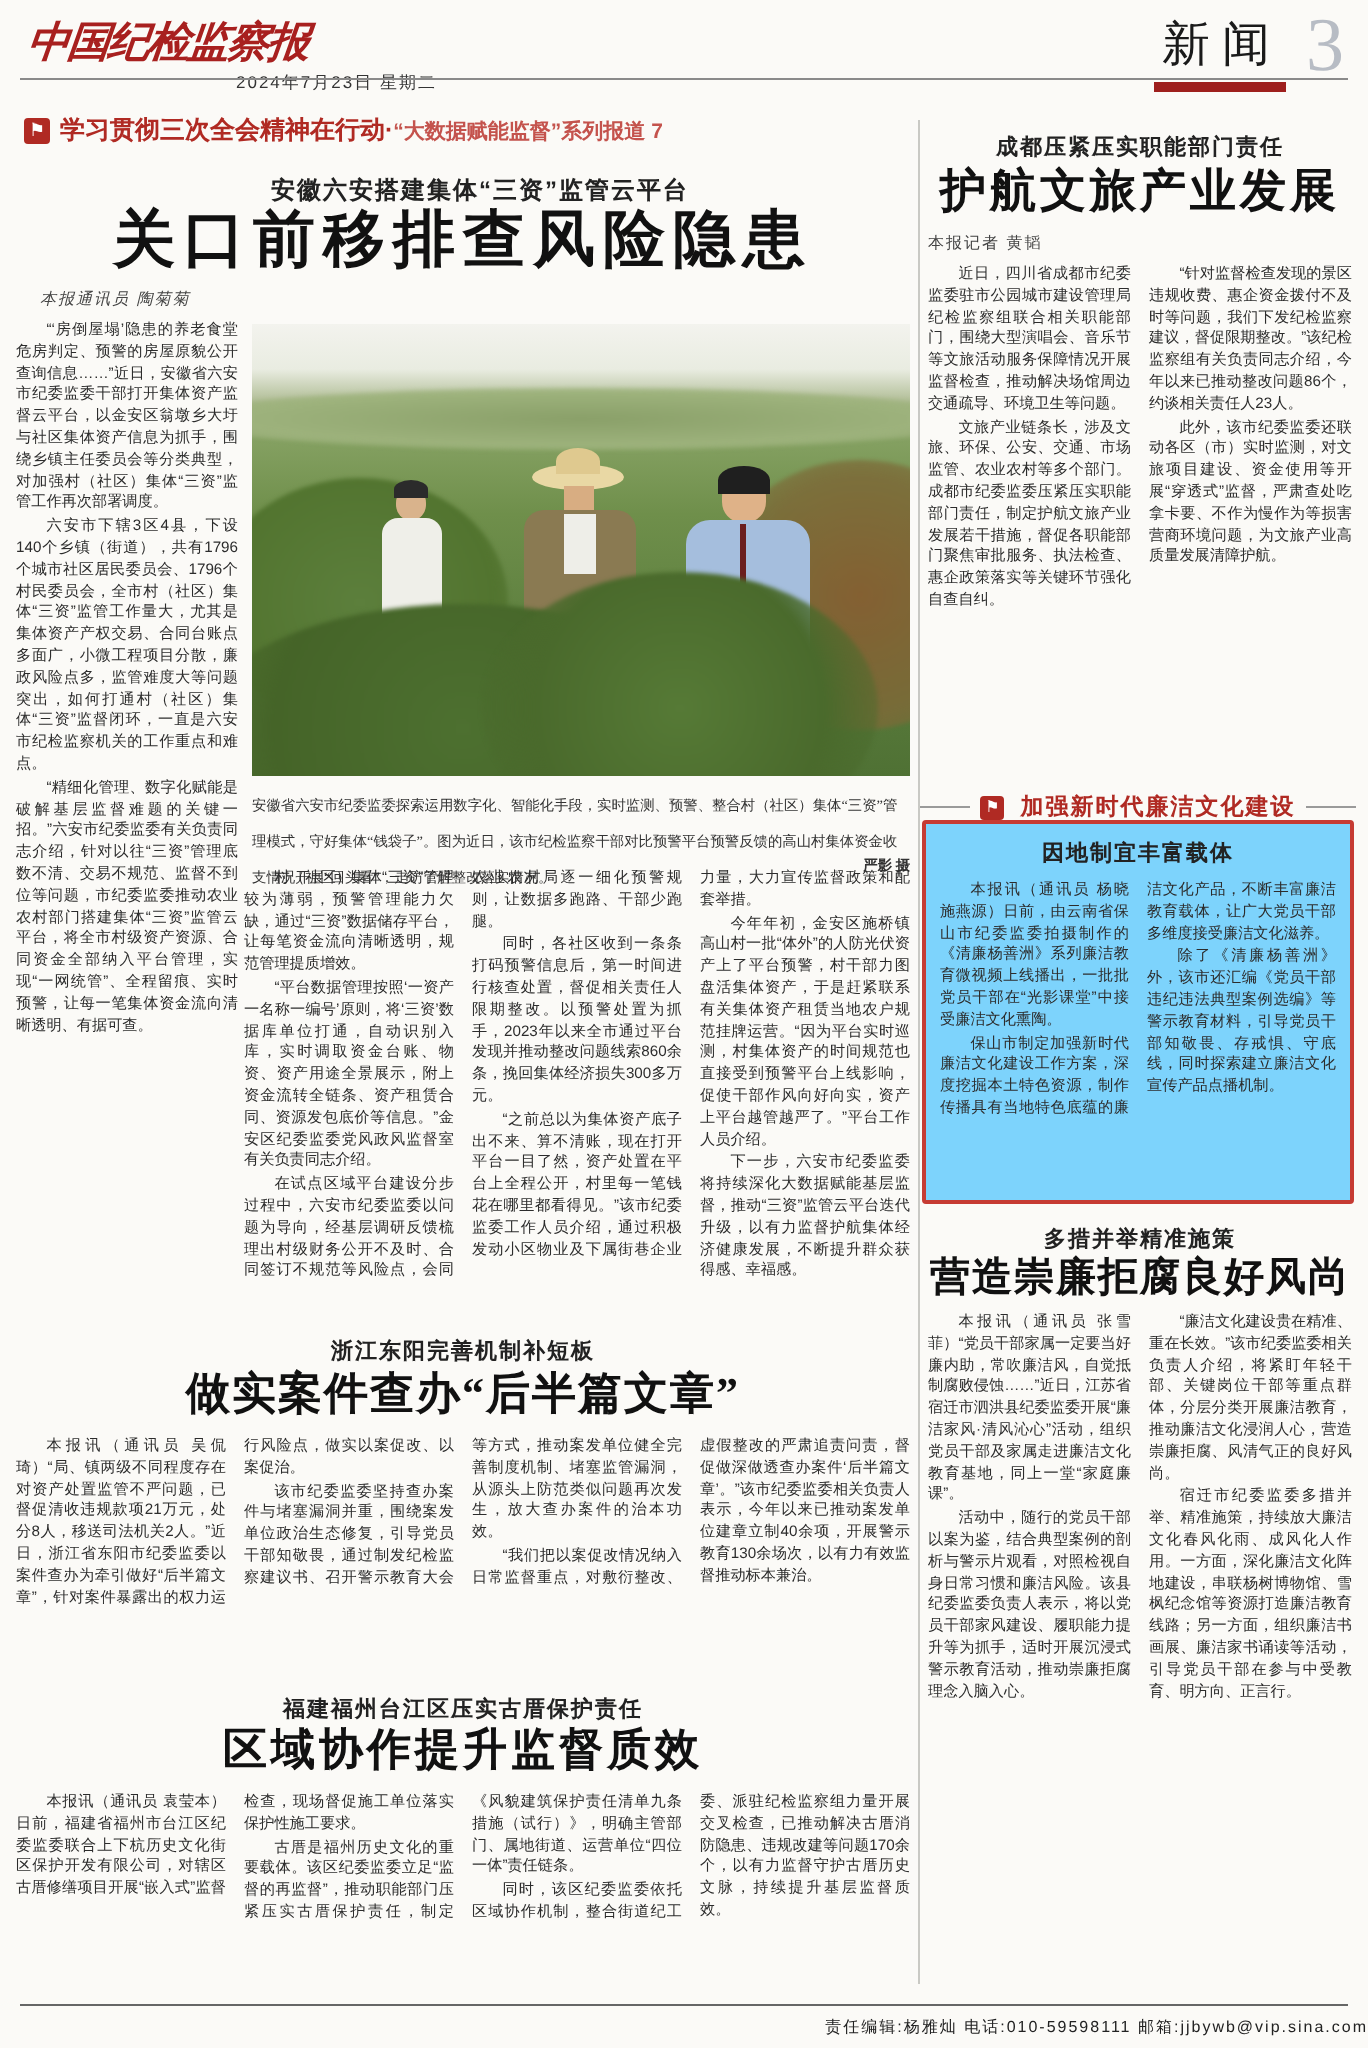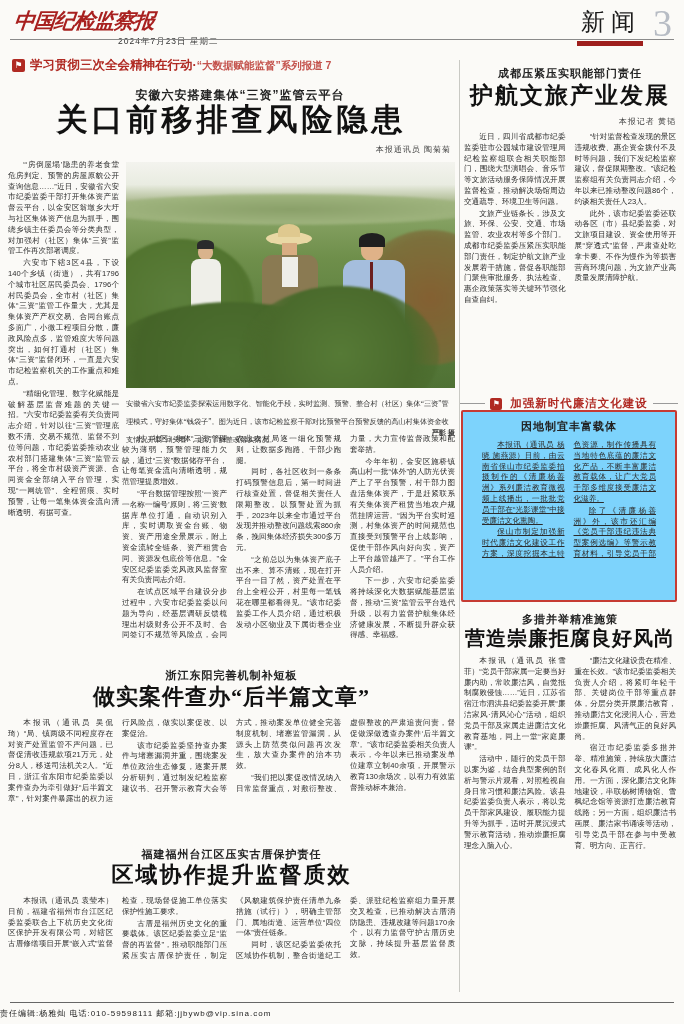--- a/index.html
+++ b/index.html
@@ -30,21 +30,21 @@
   .flag-icon {
     width:13px; height:13px; background:#b02a23; border-radius:2px; color:#fff;
     font-size:9px; line-height:13px; text-align:center; margin-right:5px; flex:0 0 auto;
   }
   .series-bold { font-size:12.5px; font-weight:bold; color:#b02a23; }
   .series-light { font-size:10.5px; color:#c4534d; font-weight:bold; }
 
   
   .kicker { font-size:12px; font-weight:bold; color:#222; text-align:center; letter-spacing:1px; }
   .headline { font-family:"Liberation Serif", serif; font-weight:bold; color:#111; text-align:center; }
-  .byline { font-size:8px; color:#444; text-align:right; letter-spacing:1px; }
+  .byline { font-size:8px; color:#444; text-align:left; letter-spacing:1px; }
 
   
   .bodytext { font-size:7.6px; line-height:10.8px; text-align:justify; color:#2c2c2c; overflow:hidden; }
   .bodytext p { text-indent:2em; margin-bottom:1px; }
   .c2 { column-count:2; column-gap:9px; }
   .c3 { column-count:3; column-gap:9px; }
   .c4 { column-count:4; column-gap:9px; }
 
   
   .photo {
@@ -62,42 +62,42 @@
   .sep-banner .line { flex:1; height:1px; background:#9a9a9a; }
   .sep-banner .txt { font-size:11.5px; font-weight:bold; color:#b02a23; margin:0 5px; letter-spacing:1px; }
 
   .caption { font-family:"Liberation Serif", serif; font-size:7.2px; line-height:10px; color:#333; text-align:justify; }
   .credit { font-weight:bold; }
 
   .vrule { background:#c9c9c4; width:1px; }
 
   
   .foot-rule { left:10px; top:1002px; width:664px; height:1px; background:#666; }
-  .footer-text { left:0; top:1008px; width:684px; text-align:left; font-size:8px; color:#222; letter-spacing:1px; }
+  .footer-text { left:0; top:1008px; width:684px; text-align:right; font-size:8px; color:#222; letter-spacing:1px; }
 </style>
 </head>
 <body>
 
 <div class="abs masthead">中国纪检监察报</div>
 <div class="abs head-date">2024年7月23日  星期二</div>
 <div class="abs head-rule"></div>
 <div class="abs section-wrap">
   <div class="section-name">新闻</div>
   <div class="page-num">3</div>
 </div>
 
 <div class="abs series">
   <div class="flag-icon">⚑</div>
   <span class="series-bold">学习贯彻三次全会精神在行动·</span>
   <span class="series-light">“大数据赋能监督”系列报道 7</span>
 </div>
 
 <div class="abs kicker" style="left:40px; top:87px; width:400px;">安徽六安搭建集体“三资”监管云平台</div>
 <div class="abs headline" style="left:8px; top:99px; width:447px; font-size:31px; letter-spacing:4px;">关口前移排查风险隐患</div>
-<div class="abs byline" style="left:4px; top:144px; width:447px;">本报通讯员 陶菊菊</div>
+<div class="abs byline" style="left:20px; top:144px; width:447px;font-style:italic;">本报通讯员 陶菊菊</div>
 
 <div class="abs bodytext" style="left:8px; top:160px; width:111px; height:498px;">
     <p>“‘房倒屋塌’隐患的养老食堂危房判定、预警的房屋原貌公开查询信息……”近日，安徽省六安市纪委监委干部打开集体资产监督云平台，以金安区翁墩乡大圩与社区集体资产信息为抓手，围绕乡镇主任委员会等分类典型，对加强村（社区）集体“三资”监管工作再次部署调度。</p>
     <p>六安市下辖3区4县，下设140个乡镇（街道），共有1796个城市社区居民委员会、1796个村民委员会，全市村（社区）集体“三资”监管工作量大，尤其是集体资产产权交易、合同台账点多面广，小微工程项目分散，廉政风险点多，监管难度大等问题突出，如何打通村（社区）集体“三资”监督闭环，一直是六安市纪检监察机关的工作重点和难点。</p>
     <p>“精细化管理、数字化赋能是破解基层监督难题的关键一招。”六安市纪委监委有关负责同志介绍，针对以往“三资”管理底数不清、交易不规范、监督不到位等问题，市纪委监委推动农业农村部门搭建集体“三资”监管云平台，将全市村级资产资源、合同资金全部纳入平台管理，实现“一网统管”、全程留痕、实时预警，让每一笔集体资金流向清晰透明、有据可查。</p>
   </div>
 
 <div class="abs photo">
   <div class="ph blob" style="left:-10%; top:14%; width:120%; height:14%; background:radial-gradient(ellipse at 50% 50%, #8aa069 0%, #9db27c 60%, transparent 100%);"></div>
   <div class="ph blob" style="left:-6%; top:34%; width:45%; height:55%; background:radial-gradient(circle, #5c7f3c 0%, #52742f 70%, transparent 100%);"></div>
@@ -140,54 +140,54 @@
     <p>同时，各社区收到一条条打码预警信息后，第一时间进行核查处置，督促相关责任人限期整改。以预警处置为抓手，2023年以来全市通过平台发现并推动整改问题线索860余条，挽回集体经济损失300多万元。</p>
     <p>“之前总以为集体资产底子出不来、算不清账，现在打开平台一目了然，资产处置在平台上全程公开，村里每一笔钱花在哪里都看得见。”该市纪委监委工作人员介绍，通过积极发动小区物业及下属街巷企业力量，大力宣传监督政策和配套举措。</p>
     <p>今年年初，金安区施桥镇高山村一批“体外”的人防光伏资产上了平台预警，村干部力图盘活集体资产，于是赶紧联系有关集体资产租赁当地农户规范挂牌运营。“因为平台实时巡测，村集体资产的时间规范也直接受到预警平台上线影响，促使干部作风向好向实，资产上平台越管越严了。”平台工作人员介绍。</p>
     <p>下一步，六安市纪委监委将持续深化大数据赋能基层监督，推动“三资”监管云平台迭代升级，以有力监督护航集体经济健康发展，不断提升群众获得感、幸福感。</p>
   </div>
 
 <div class="abs kicker" style="left:8px; top:668px; width:447px; font-size:11px;">浙江东阳完善机制补短板</div>
 <div class="abs headline" style="left:8px; top:682px; width:447px; font-size:22px; letter-spacing:1px;">做实案件查办“后半篇文章”</div>
 <div class="abs bodytext c4" style="left:8px; top:718px; width:447px; height:122px;">
     <p>本报讯（通讯员 吴侃琦）“局、镇两级不同程度存在对资产处置监管不严问题，已督促清收违规款项21万元，处分8人，移送司法机关2人。”近日，浙江省东阳市纪委监委以案件查办为牵引做好“后半篇文章”，针对案件暴露出的权力运行风险点，做实以案促改、以案促治。</p>
-    <p>该市纪委监委坚持查办案件与堵塞漏洞并重，围绕案发单位政治生态修复，逐案开展分析研判，通过制发纪检监察建议书、召开警示教育大会等方式，推动案发单位健全完善制度机制、堵塞监管漏洞，从源头上防范类似问题再次发生，放大查办案件的治本功效。</p>
+    <p>该市纪委监委坚持查办案件与堵塞漏洞并重，围绕案发单位政治生态修复，引导党员干部知敬畏，通过制发纪检监察建议书、召开警示教育大会等方式，推动案发单位健全完善制度机制、堵塞监管漏洞，从源头上防范类似问题再次发生，放大查办案件的治本功效。</p>
     <p>“我们把以案促改情况纳入日常监督重点，对敷衍整改、虚假整改的严肃追责问责，督促做深做透查办案件‘后半篇文章’。”该市纪委监委相关负责人表示，今年以来已推动案发单位建章立制40余项，开展警示教育130余场次，以有力有效监督推动标本兼治。</p>
   </div>
 
 <div class="abs kicker" style="left:8px; top:847px; width:447px; font-size:11px;">福建福州台江区压实古厝保护责任</div>
 <div class="abs headline" style="left:8px; top:860px; width:447px; font-size:22px; letter-spacing:2px;">区域协作提升监督质效</div>
 <div class="abs bodytext c4" style="left:8px; top:896px; width:447px; height:96px;">
     <p>本报讯（通讯员 袁莹本）日前，福建省福州市台江区纪委监委联合上下杭历史文化街区保护开发有限公司，对辖区古厝修缮项目开展“嵌入式”监督检查，现场督促施工单位落实保护性施工要求。</p>
     <p>古厝是福州历史文化的重要载体。该区纪委监委立足“监督的再监督”，推动职能部门压紧压实古厝保护责任，制定《风貌建筑保护责任清单九条措施（试行）》，明确主管部门、属地街道、运营单位“四位一体”责任链条。</p>
     <p>同时，该区纪委监委依托区域协作机制，整合街道纪工委、派驻纪检监察组力量开展交叉检查，已推动解决古厝消防隐患、违规改建等问题170余个，以有力监督守护古厝历史文脉，持续提升基层监督质效。</p>
   </div>
 
 <div class="abs vrule" style="left:459px; top:60px; height:932px;"></div>
 
 <div class="abs kicker" style="left:464px; top:66px; width:212px; font-size:11px;">成都压紧压实职能部门责任</div>
 <div class="abs headline" style="left:464px; top:80px; width:212px; font-size:23px; letter-spacing:2px;">护航文旅产业发展</div>
 <div class="abs byline" style="left:464px; top:116px; width:212px;">本报记者 黄韬</div>
 <div class="abs bodytext c2" style="left:464px; top:132px; width:212px; height:258px;">
     <p>近日，四川省成都市纪委监委驻市公园城市建设管理局纪检监察组联合相关职能部门，围绕大型演唱会、音乐节等文旅活动服务保障情况开展监督检查，推动解决场馆周边交通疏导、环境卫生等问题。</p>
     <p>文旅产业链条长，涉及文旅、环保、公安、交通、市场监管、农业农村等多个部门。成都市纪委监委压紧压实职能部门责任，制定护航文旅产业发展若干措施，督促各职能部门聚焦审批服务、执法检查、惠企政策落实等关键环节强化自查自纠。</p>
     <p>“针对监督检查发现的景区违规收费、惠企资金拨付不及时等问题，我们下发纪检监察建议，督促限期整改。”该纪检监察组有关负责同志介绍，今年以来已推动整改问题86个，约谈相关责任人23人。</p>
-    <p>此外，该市纪委监委还联动各区（市）县纪委监委，对文旅项目建设、资金使用等开展“穿透式”监督，严肃查处吃拿卡要、不作为慢作为等损害营商环境问题，为文旅产业高质量发展清障护航。</p>
+    <p>此外，该市纪委监委还联动各区（市）实时监测，对文旅项目建设、资金使用等开展“穿透式”监督，严肃查处吃拿卡要、不作为慢作为等损害营商环境问题，为文旅产业高质量发展清障护航。</p>
   </div>
 
 <div class="abs sep-banner" style="left:460px; top:396px; width:218px;">
   <div class="line"></div>
   <div class="flag-icon" style="width:12px;height:12px;font-size:8px;line-height:12px;margin:0 3px 0 5px;">⚑</div>
   <div class="txt">加强新时代廉洁文化建设</div>
   <div class="line"></div>
 </div>
 
 <div class="abs redbox" style="left:461px; top:410px; width:216px; height:192px;">
   <div class="kicker" style="margin-top:7px; font-size:11px;">因地制宜丰富载体</div>
-  <div class="bodytext c2" style="margin:6px 19px 0; height:128px;text-decoration:underline;">
+  <div class="bodytext c2" style="margin:6px 7px 0; height:128px;">
       <p>本报讯（通讯员 杨晓 施燕源）日前，由云南省保山市纪委监委拍摄制作的《清廉杨善洲》系列廉洁教育微视频上线播出，一批批党员干部在“光影课堂”中接受廉洁文化熏陶。</p>
       <p>保山市制定加强新时代廉洁文化建设工作方案，深度挖掘本土特色资源，制作传播具有当地特色底蕴的廉洁文化产品，不断丰富廉洁教育载体，让广大党员干部多维度接受廉洁文化滋养。</p>
       <p>除了《清廉杨善洲》外，该市还汇编《党员干部违纪违法典型案例选编》等警示教育材料，引导党员干部知敬畏、存戒惧、守底线，同时探索建立廉洁文化宣传产品点播机制。</p>
     </div>
 </div>
 
 <div class="abs kicker" style="left:464px; top:612px; width:212px; font-size:11px;">多措并举精准施策</div>
 <div class="abs headline" style="left:464px; top:625px; width:212px; font-size:20px; letter-spacing:1px;">营造崇廉拒腐良好风尚</div>
 <div class="abs bodytext c2" style="left:464px; top:656px; width:212px; height:336px;">
     <p>本报讯（通讯员 张雪菲）“党员干部家属一定要当好廉内助，常吹廉洁风，自觉抵制腐败侵蚀……”近日，江苏省宿迁市泗洪县纪委监委开展“廉洁家风·清风沁心”活动，组织党员干部及家属走进廉洁文化教育基地，同上一堂“家庭廉课”。</p>

